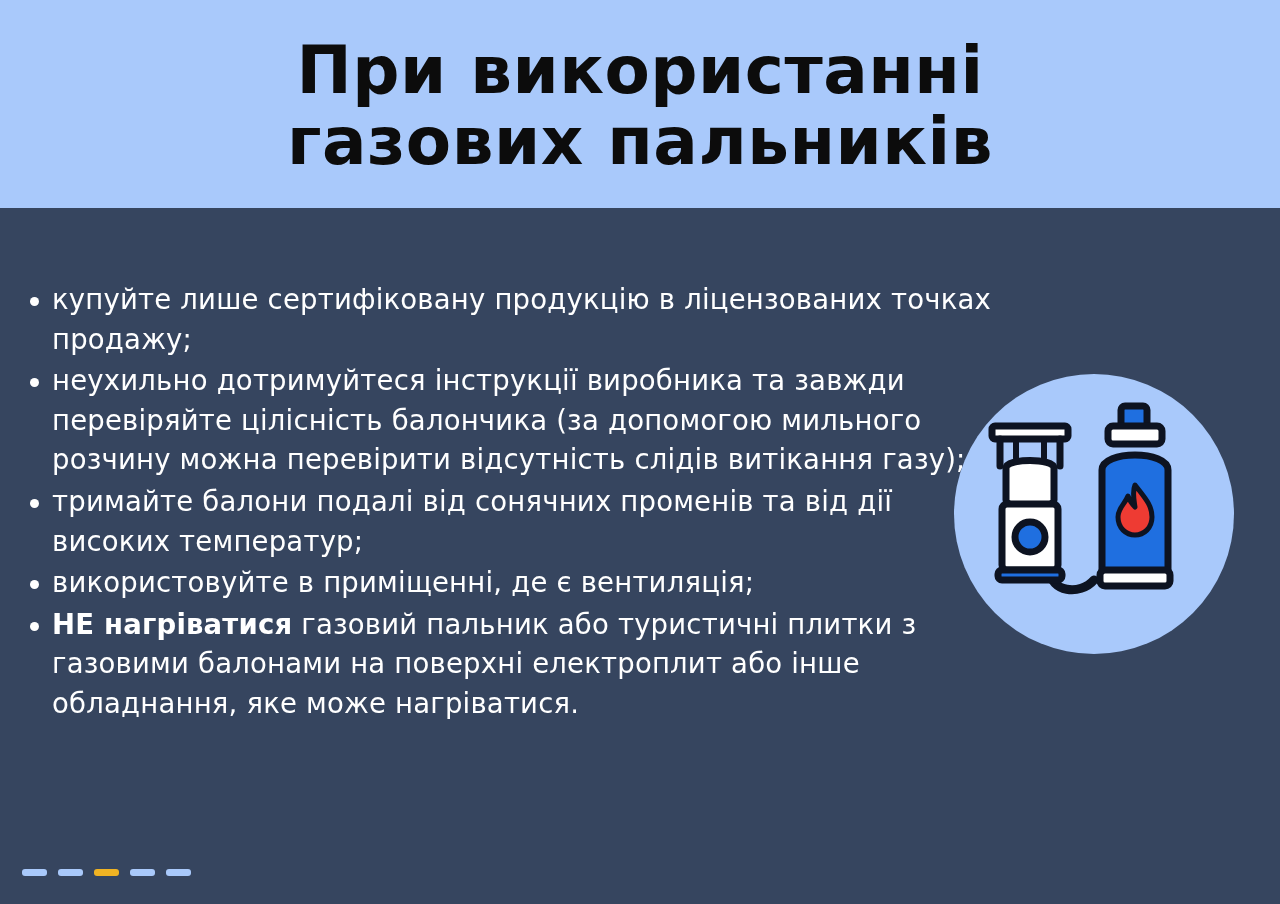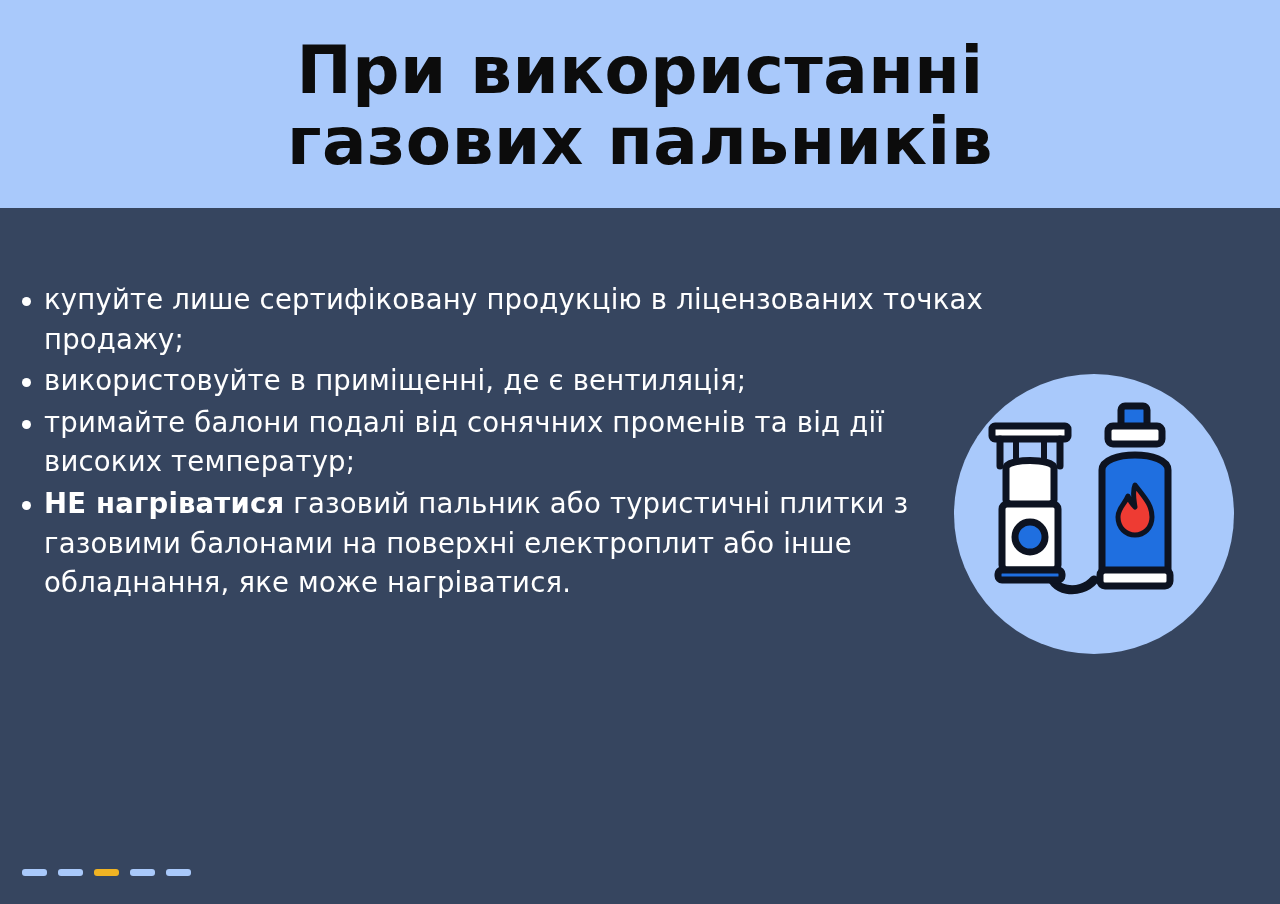--- a/index.html
+++ b/index.html
@@ -50,21 +50,21 @@
   .body-area {
     position: absolute;
     left: 0;
     top: 208px;
     width: 1280px;
     height: 696px;
     background: #36455f;
   }
   .bullet-list {
     position: absolute;
-    left: 10px;
+    left: 18px;
     top: 72px;
     width: 1000px;
     margin: 0;
     padding: 0;
     list-style: none;
   }
   .bullet-item {
     position: relative;
     color: #ffffff;
     font-family: "DejaVu Sans", "Liberation Sans", sans-serif;
@@ -124,24 +124,27 @@
 газових пальників</h1>
   </div>
 
   <div class="body-area">
 
     <ul class="bullet-list">
       <li class="bullet-item">
         <span>купуйте лише сертифіковану продукцію в ліцензованих точках продажу;</span>
       </li>
       <li class="bullet-item">
-        <span>використовуйте в приміщенні, де є вентиляція;</span>
+        <span>неухильно дотримуйтеся інструкції виробника та завжди перевіряйте цілісність балончика (за допомогою мильного розчину можна перевірити відсутність слідів витікання газу);</span>
       </li>
       <li class="bullet-item">
         <span>тримайте балони подалі від сонячних променів та від дії високих температур;</span>
+      </li>
+      <li class="bullet-item">
+        <span>використовуйте в приміщенні, де є вентиляція;</span>
       </li>
       <li class="bullet-item">
         <b>НЕ нагріватися</b><span> газовий пальник або туристичні плитки з газовими балонами на поверхні електроплит або інше обладнання, яке може нагріватися.</span>
       </li>
     </ul>
 
     <div class="illustration">
       <svg width="280" height="280" viewBox="0 0 280 280" xmlns="http://www.w3.org/2000/svg">
         <circle cx="140" cy="140" r="140" fill="#a9c9fb"></circle>
 

